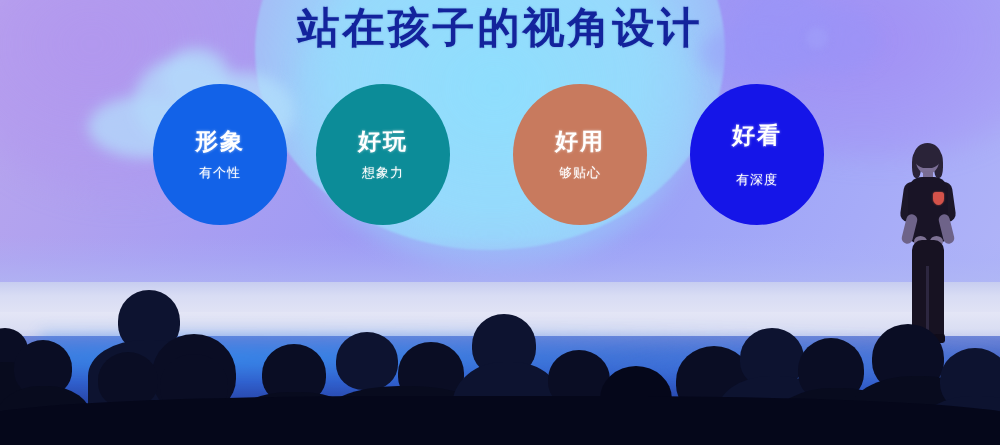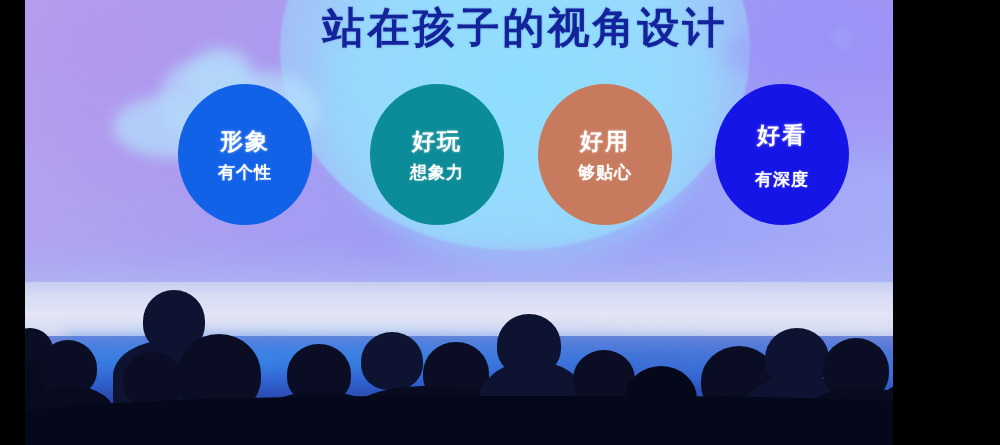--- a/index.html
+++ b/index.html
@@ -7,25 +7,24 @@
   html, body {
     width: 1000px;
     height: 445px;
     overflow: hidden;
     background: #000;
     font-family: "Liberation Sans", "DejaVu Sans", sans-serif;
   }
 
   #stage-photo {
     position: relative;
-    width: 868px;
+    width: 1000px;
     height: 445px;
     overflow: hidden;
     background: #9c8fe8;
-    margin-left: 25px;
   }
 
   
   .slide-screen {
     position: absolute;
     left: 0; top: 0;
     width: 1000px;
     height: 288px;
     overflow: hidden;
     background:
@@ -191,32 +190,32 @@
 
   .pill .main-label {
     font-size: 23px;
     line-height: 34px;
     font-weight: bold;
     letter-spacing: 2px;
     text-shadow: 0 0 3px rgba(255,255,255,0.55);
     white-space: nowrap;
   }
   .pill .sub-label {
-    font-size: 17px;
+    font-size: 13px;
     line-height: 24px;
-    font-weight: bold;
+    font-weight: normal;
     letter-spacing: 1px;
     margin-top: 3px;
     text-shadow: 0 0 2px rgba(255,255,255,0.45);
     white-space: nowrap;
     text-align: right;
   }
 
   .pill-0 { left: 153px; }
-  .pill-1 { left: 345px; }
+  .pill-1 { left: 316px; }
   .pill-2 { left: 513px; }
   .pill-3 { left: 690px; }
 
   
   .screen-bottom-fade {
     position: absolute;
     left: 0; top: 236px;
     width: 1000px; height: 52px;
     background: linear-gradient(to bottom,
       rgba(168,176,248,0) 0%,

